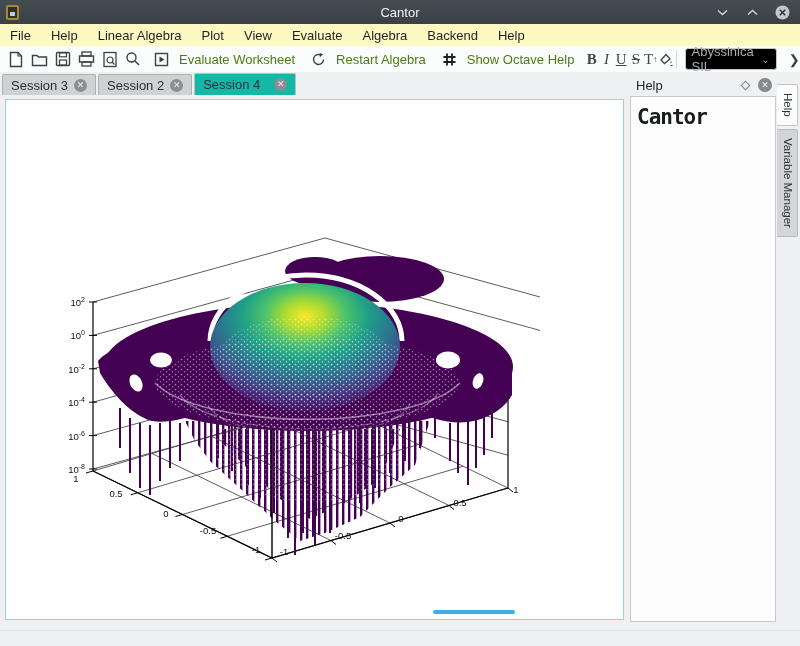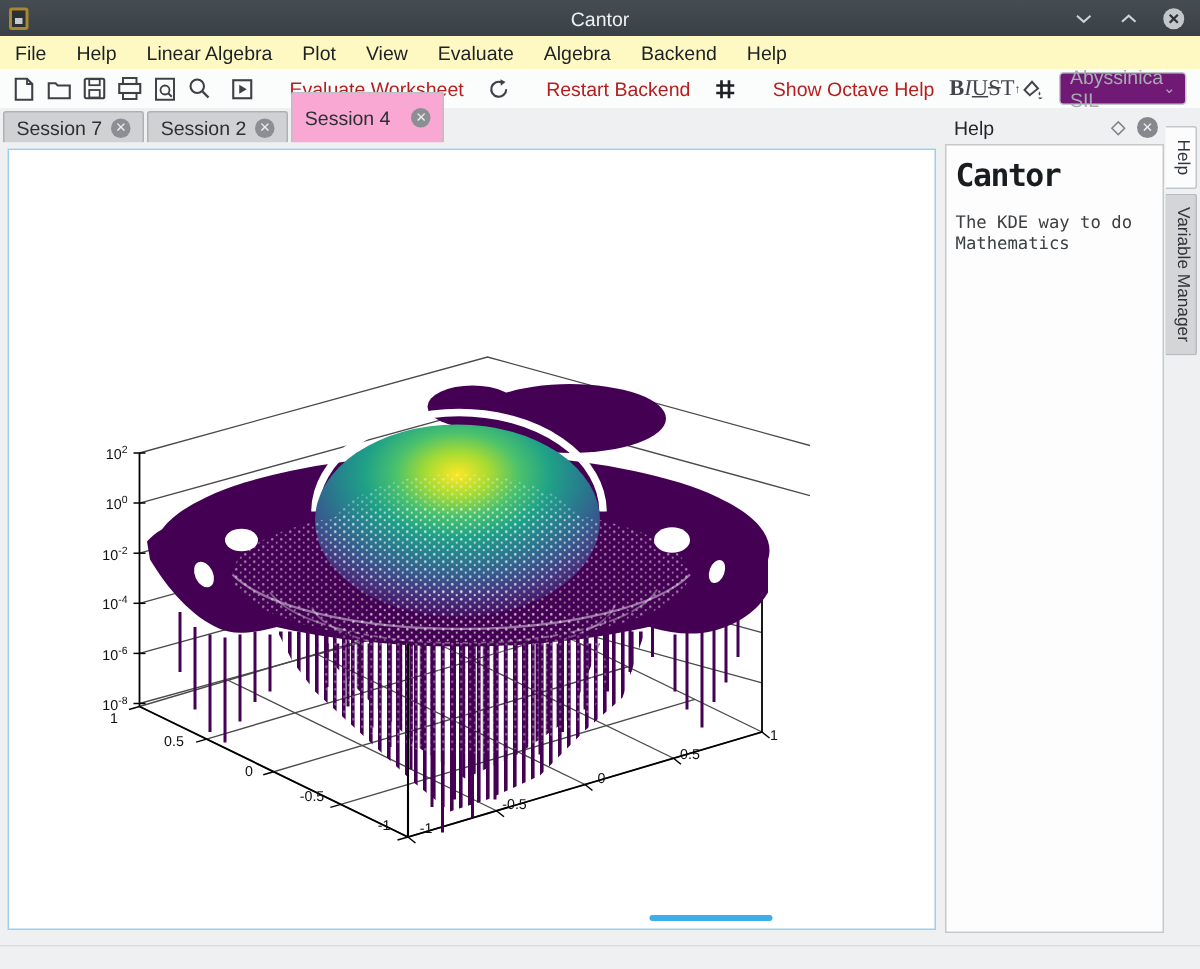--- a/index.html
+++ b/index.html
@@ -20,38 +20,38 @@
   
   .menubar { position:absolute; left:0; top:24px; width:800px; height:22px; background:#fef9c3;
     display:flex; align-items:center; gap:20px; padding-left:10px; }
   .menu-item { color:#1d2124; cursor:default; }
 
   
   .toolbar { position:absolute; left:0; top:46px; width:800px; height:26px; background:#fbfcfc;
     display:flex; align-items:center; padding-left:8px; }
   .icon-btn { width:24px; height:22px; display:flex; align-items:center; justify-content:center; margin-right:7px; }
   .icon-btn svg, .txt-btn svg { display:block; }
-  .txt-btn { display:flex; align-items:center; gap:24px; margin:0 10px 0 6px; color:#b91c1c; white-space:nowrap; }
+  .txt-btn { display:flex; align-items:center; gap:10px; margin:0 10px 0 6px; color:#4d7c0f; white-space:nowrap; }
   .fmt-btn { width:23px; height:22px; display:flex; align-items:center; justify-content:center; font-family:"Liberation Serif", serif; font-size:15px; color:#41464b; }
   .fmt-b { font-weight:bold; }
   .fmt-i { font-style:italic; }
   .fmt-u { text-decoration:underline; }
   .fmt-s { text-decoration:line-through; }
   .fmt-sup sup { font-size:8px; }
   .tsep { width:1px; height:18px; background:#d5d7d9; margin:0 8px 0 2px; }
-  .font-combo { width:136px; height:22px; border:1px solid #c3c7cb; border-radius:3px; background:#701a75;
+  .font-combo { width:136px; height:22px; border:1px solid #c3c7cb; border-radius:3px; background:#000000;
     display:flex; align-items:center; padding:0 6px; color:#a6abaf; }
   .font-combo .caret { margin-left:auto; color:#aab0b4; font-size:10px; }
   .overflow-btn { margin-left:12px; width:18px; height:20px; display:flex; align-items:center; justify-content:center; color:#3a3f44; font-size:13px; }
 
   
   .tabbar { position:absolute; left:0; top:72px; width:800px; height:23px; display:flex; align-items:flex-end; padding-left:2px; background:#eff0f1; }
   .tab { height:21px; display:flex; align-items:center; gap:6px; padding:0 8px; font-size:13px;
     background:#cfd1d3; border:1px solid #aeb1b4; border-bottom:none; border-radius:2px 2px 0 0; margin-right:2px; color:#2b3034; }
-  .tab.active { background:#f9a8d4; border-color:#bcbfc2; height:34px;gap:14px; }
+  .tab.active { background:#14b8a6; border-color:#bcbfc2; height:22px;gap:14px; }
   .tab-close { width:13px; height:13px; border-radius:50%; background:#8b8f93; color:#eceeef; font-size:9px;
     display:flex; align-items:center; justify-content:center; line-height:1; }
 
   
   .main { position:absolute; left:0; top:95px; width:800px; height:535px; background:#eff0f1; }
   .worksheet { position:absolute; left:5px; top:4px; width:619px; height:521px; background:#ffffff; border:1px solid #9ccfed; }
   .plot-wrap { position:absolute; left:54px; top:133px; width:480px; height:330px; }
   .cursor-bar { position:absolute; left:427px; top:510px; width:82px; height:4px; background:#3daee9; border-radius:2px; }
 
   
@@ -163,21 +163,21 @@
       <polygon points="5.5,4.5 10.5,7.5 5.5,10.5" fill="#3c4146"></polygon>
     </svg>
     <span>Evaluate Worksheet</span>
   </div>
 
   <div class="txt-btn">
     <svg width="15" height="15" viewBox="0 0 15 15">
       <path d="M12.5 7.5 A5 5 0 1 1 9.5 2.9" fill="none" stroke="#3c4146" stroke-width="1.4"></path>
       <polygon points="8.6,0.8 12,2.6 8.9,5.2" fill="#3c4146"></polygon>
     </svg>
-    <span>Restart Backend</span>
+    <span>Restart Algebra</span>
   </div>
 
   <div class="txt-btn">
     <svg width="15" height="15" viewBox="0 0 15 15">
       <path d="M5 1.5 V13.5 M10 1.5 V13.5 M1.5 5 H13.5 M1.5 10 H13.5" stroke="#1d2124" stroke-width="1.8" fill="none"></path>
     </svg>
     <span>Show Octave Help</span>
   </div>
 
   <div class="fmt-btn fmt-b">B</div>
@@ -201,21 +201,21 @@
   <div class="font-combo">
     <span>Abyssinica SIL</span>
     <span class="caret">⌄</span>
   </div>
 
   <div class="overflow-btn">❯</div>
 </div>
 
 <div class="tabbar">
   <div class="tab">
-    <span>Session 7</span>
+    <span>Session 3</span>
     <span class="tab-close">✕</span>
   </div>
   <div class="tab">
     <span>Session 2</span>
     <span class="tab-close">✕</span>
   </div>
   <div class="tab active">
     <span>Session 4</span>
     <span class="tab-close">✕</span>
   </div>
@@ -403,21 +403,20 @@
     <div class="dock-title">
       <span>Help</span>
       <span class="spacer"></span>
       <span class="float-icon"></span>
       <span class="dock-close">
           <span>✕</span>
         </span>
     </div>
     <div class="dock-body">
       <div class="dock-heading">Cantor</div>
-      <div class="dock-text">The KDE way to do Mathematics</div>
     </div>
   </div>
 
 </div>
 
 <div class="side-strip">
   <div class="side-tab active">Help</div>
   <div class="side-tab">Variable Manager</div>
 </div>
 

